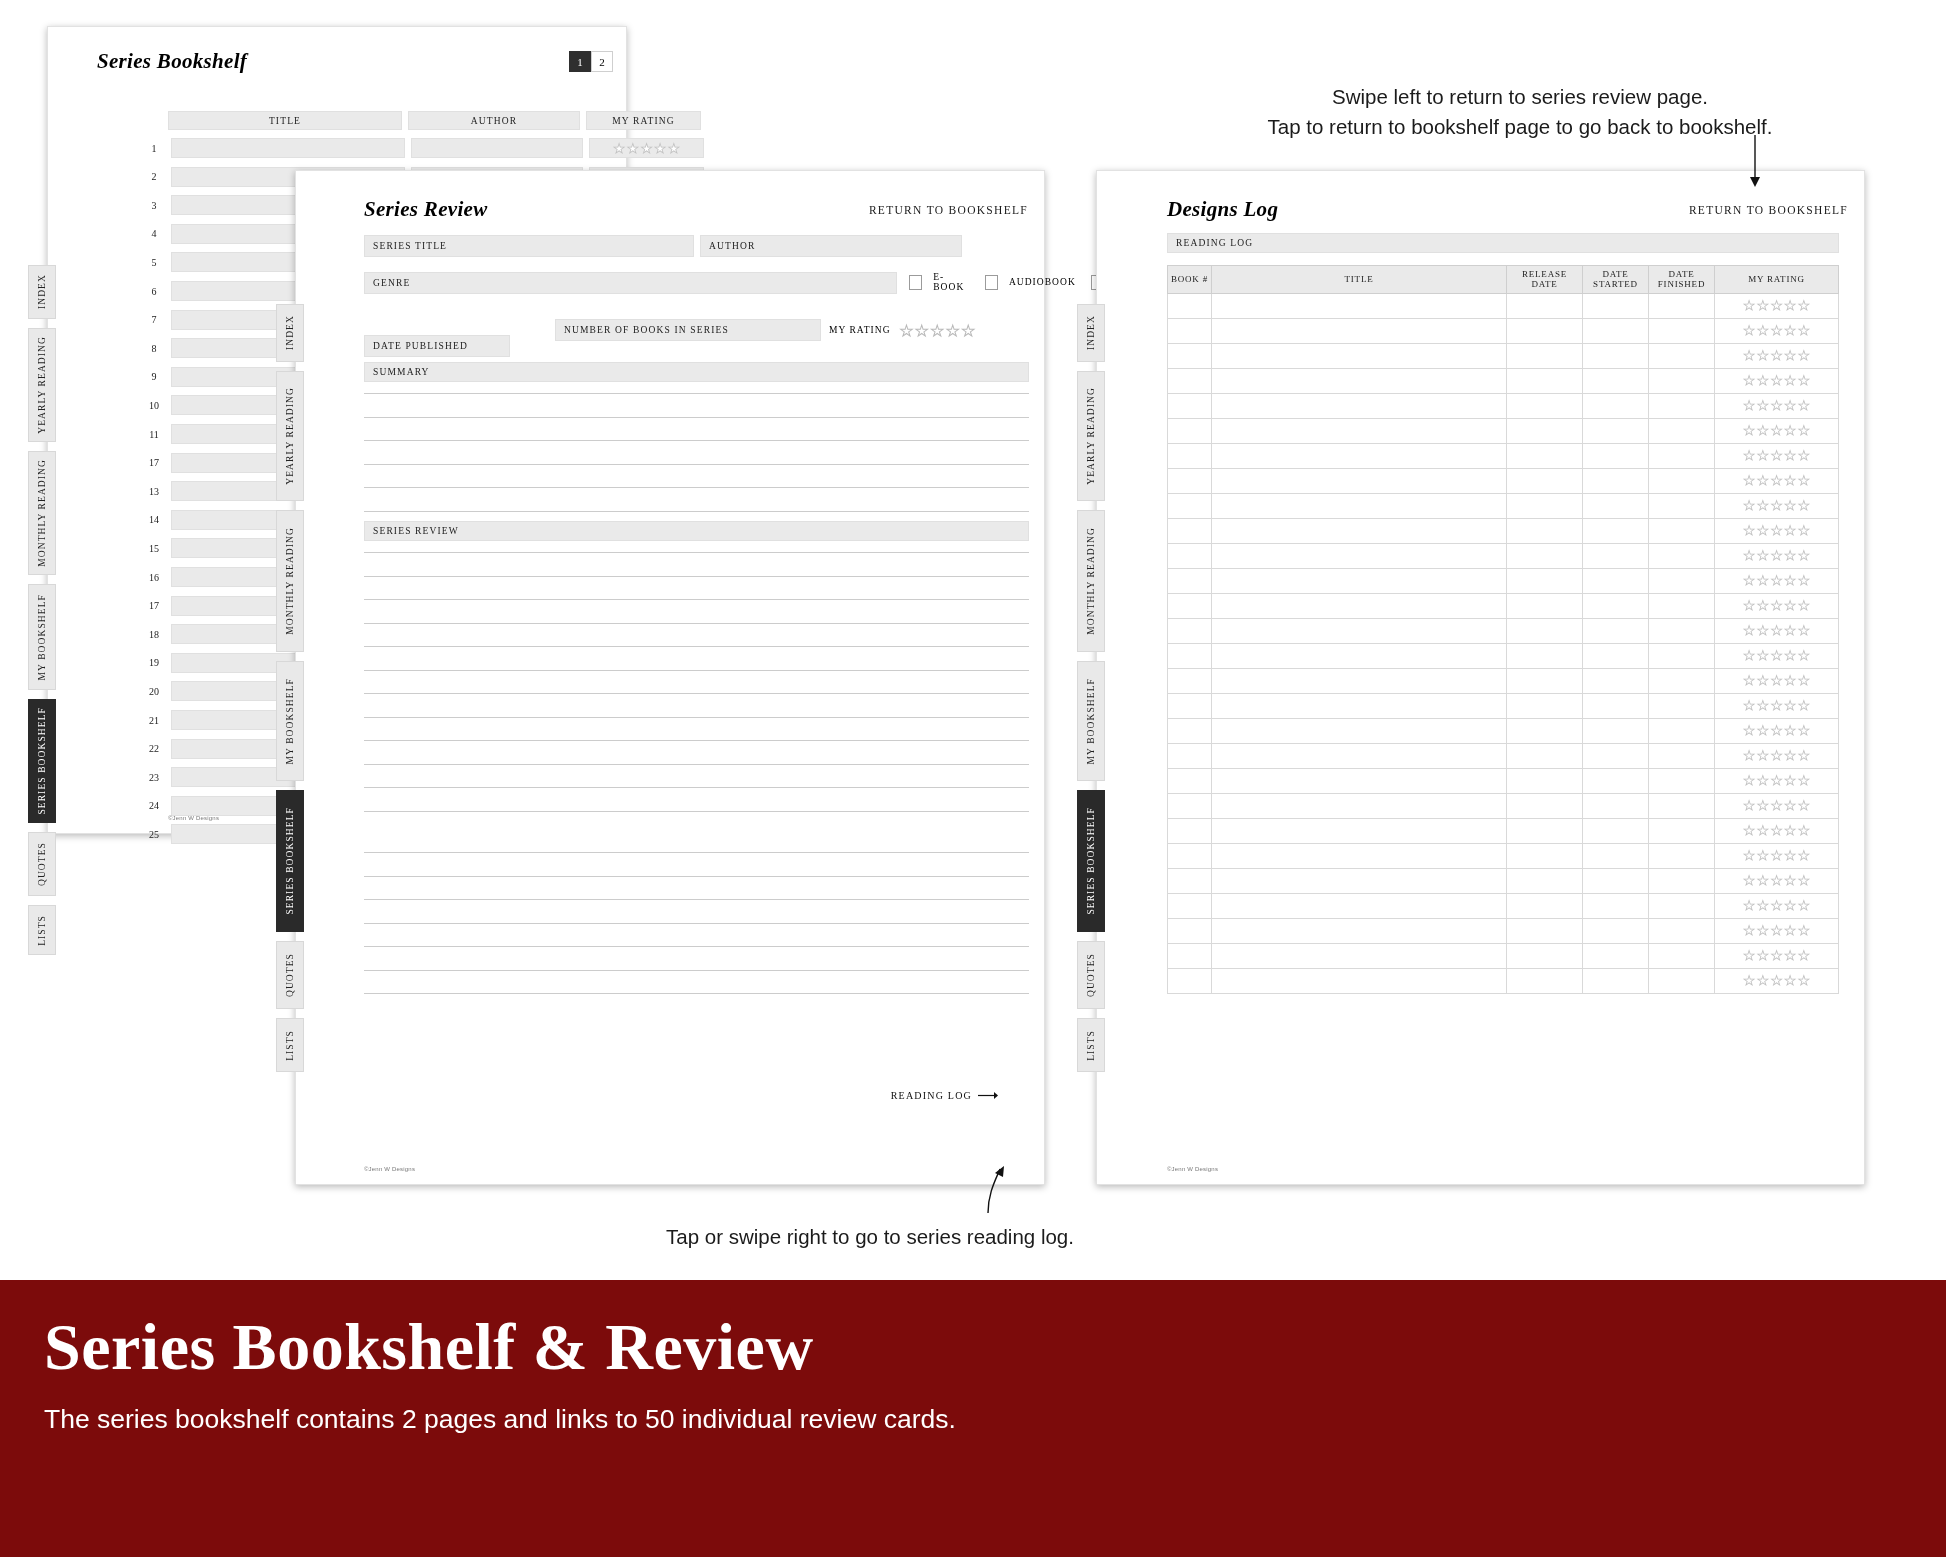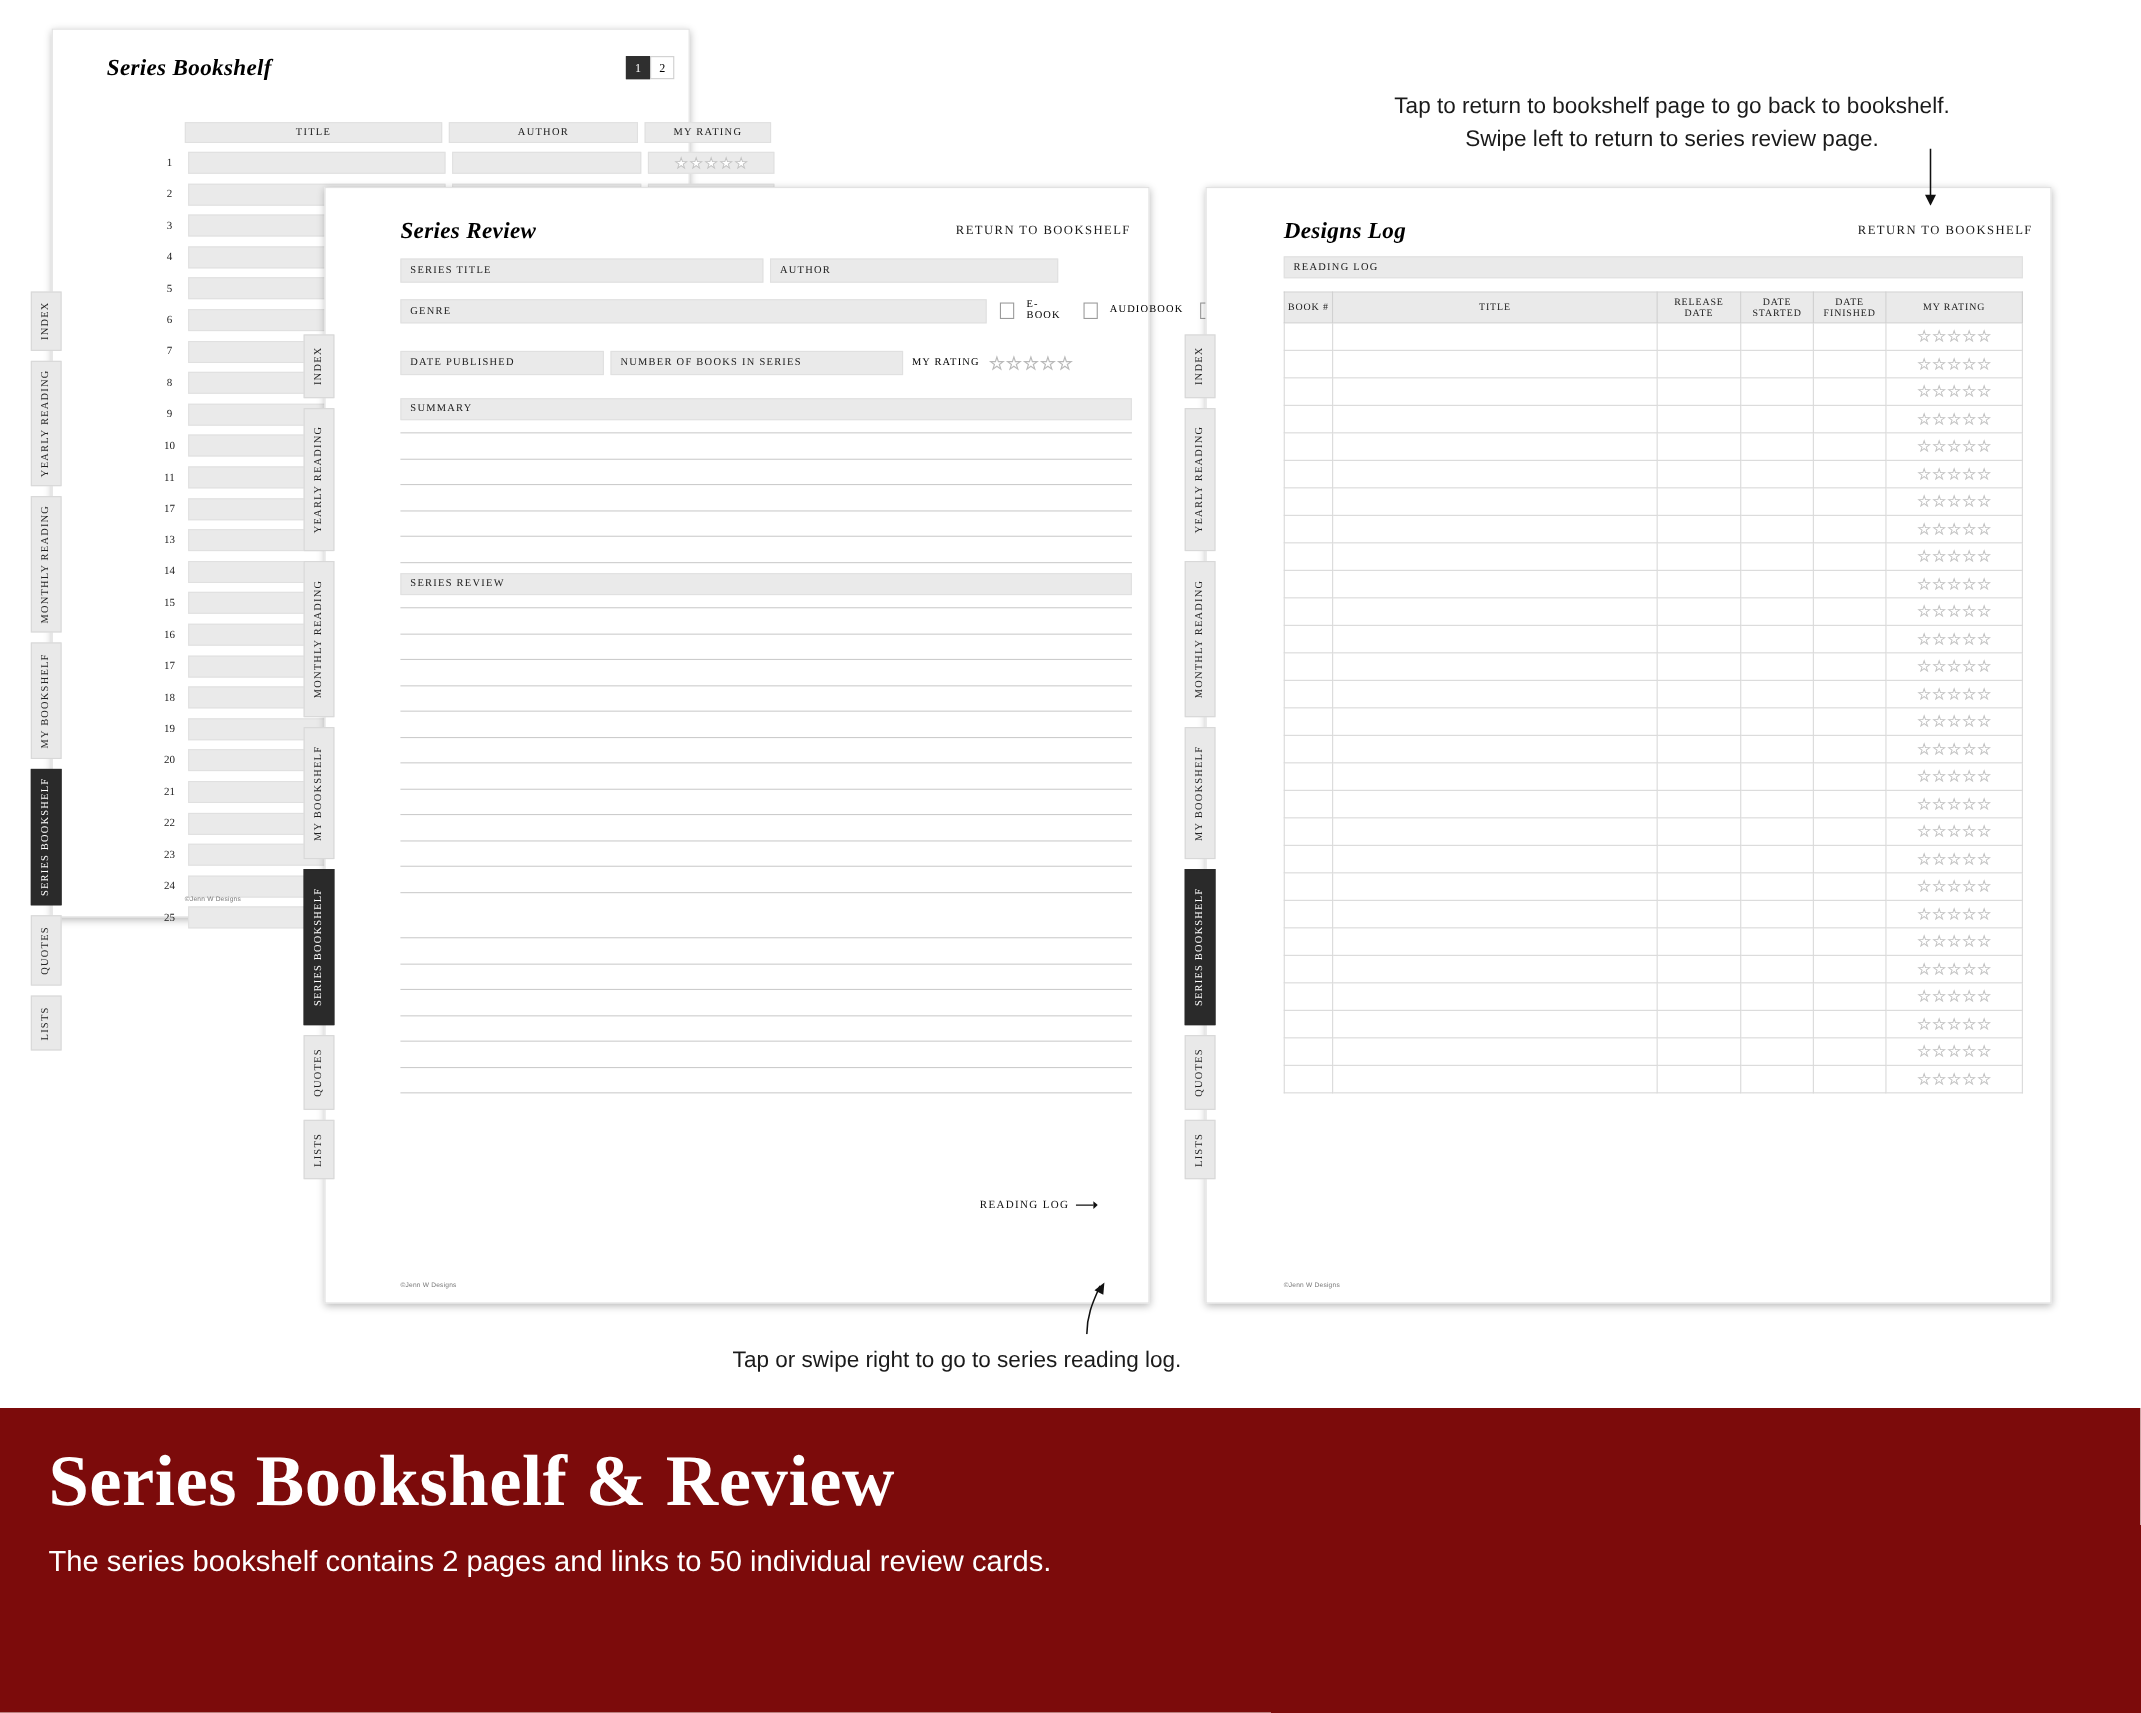--- a/index.html
+++ b/index.html
@@ -550,21 +550,21 @@
     </div>
     <div style="position:absolute;left:613px;top:101px;display:flex;align-items:center;gap:11px;">
       <span style="display:inline-block;width:13px;height:13px;border:1px solid #9b9b9b;background:#fff;"></span>
       <span style="font-size:9.5px;letter-spacing:1.05px;font-family:'Liberation Serif',serif;">E-BOOK</span>
       <span style="display:inline-block;width:13px;height:13px;border:1px solid #9b9b9b;background:#fff;margin-left:4px;"></span>
       <span style="font-size:9.5px;letter-spacing:1.05px;font-family:'Liberation Serif',serif;">AUDIOBOOK</span>
       <span style="display:inline-block;width:13px;height:13px;border:1px solid #9b9b9b;background:#fff;margin-left:4px;"></span>
       <span style="font-size:9.5px;letter-spacing:1.05px;font-family:'Liberation Serif',serif;">PRINT</span>
     </div>
 
-    <div class="bar" style="position:absolute;left:68px;top:148px;width:185px;height:22px;">
+    <div class="bar" style="position:absolute;left:68px;top:164px;width:146px;height:22px;">
       <div class="barlbl">DATE PUBLISHED</div>
     </div>
     <div class="bar" style="position:absolute;left:259px;top:148px;width:266px;height:22px;">
       <div class="barlbl">NUMBER OF BOOKS IN SERIES</div>
     </div>
     <div style="position:absolute;left:533px;top:148px;width:200px;height:22px;display:flex;align-items:center;gap:9px;">
       <span style="font-size:9.5px;letter-spacing:1.05px;font-family:'Liberation Serif',serif;">MY RATING</span>
       <span class="stars">
         <span class="star">★</span>
         <span class="star">★</span>
@@ -1147,22 +1147,22 @@
           <span>QUOTES</span>
         </div>
         <div class="tab" style="height: 52px;">
           <span>LISTS</span>
         </div>
       </div>
     <div class="copyright" style="position:absolute;left:70px;bottom:12px;">©Jenn W Designs</div>
   </div>
 
   <div class="note" style="left:1170px;top:82px;width:700px;">
+    <div>Swipe left to return to series review page.</div>
     <div>Tap to return to bookshelf page to go back to bookshelf.</div>
-    <div>Swipe left to return to series review page.</div>
   </div>
   <svg class="arrow" style="left:1747px;top:135px;" width="16" height="52" viewBox="0 0 16 52">
     <line x1="8" y1="0" x2="8" y2="44" stroke="#111" stroke-width="1.4"></line>
     <polygon points="3,42 13,42 8,52" fill="#111"></polygon>
   </svg>
 
   <div class="note" style="left:520px;top:1222px;width:700px;">
     <span>Tap or swipe right to go to series reading log.</span>
   </div>
   <svg class="arrow" style="left:982px;top:1163px;" width="24" height="50" viewBox="0 0 24 50">

